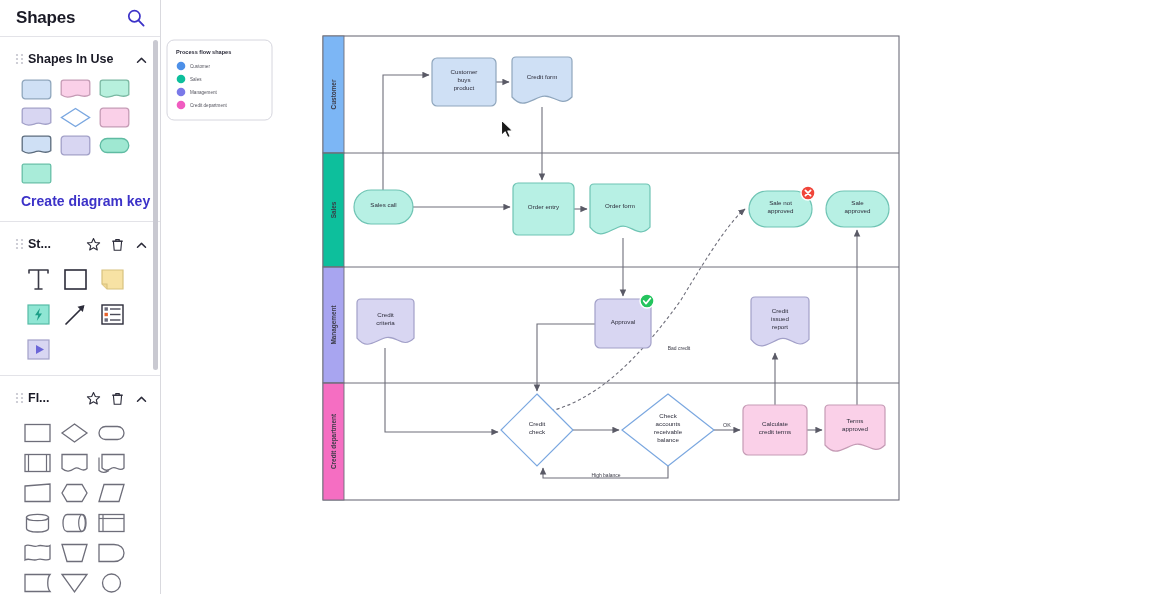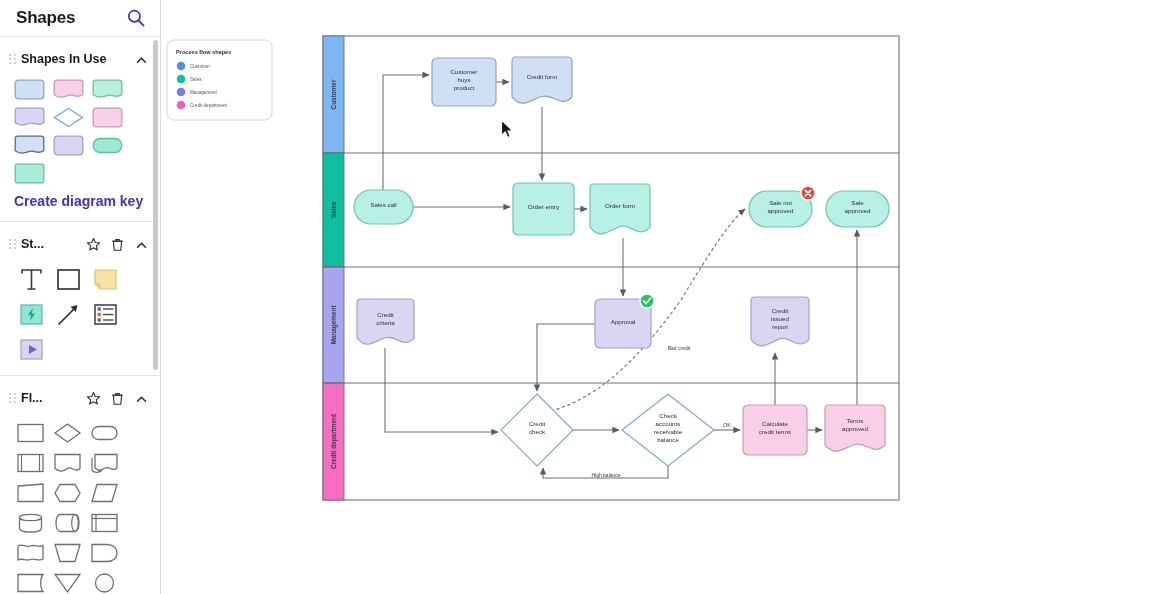--- a/index.html
+++ b/index.html
@@ -21,21 +21,21 @@
   }
   .panel-header {
     height: 37px;
     display: flex; align-items: center; justify-content: space-between;
     padding: 0 14px 0 16px;
     border-bottom: 1px solid #e3e3e8;
   }
   .panel-title { font-size: 17px; font-weight: bold; color: #1a1a26; letter-spacing: -.2px; }
   .search-icon { width: 20px; height: 20px; display:block; cursor: pointer; }
 
-  .section { border-bottom: 1px solid #e3e3e8; padding: 0 0 10px 0; }
+  .section { border-bottom: 1px solid #e3e3e8; padding: 0 0 10px 7px; }
   .section-head {
     display: flex; align-items: center;
     height: 32px; padding: 0 12px 0 8px; margin-top: 6px;
   }
   .drag-dots { width: 10px; height: 14px; flex: 0 0 10px; margin-right: 3px; opacity:.85;}
   .section-name {
     font-size: 12.5px; font-weight: bold; color: #1a1a26;
     flex: 1 1 auto; white-space: nowrap; overflow: hidden;
   }
   .head-ico { width: 15px; height: 15px; margin-left: 9px; flex:0 0 15px; cursor:pointer;}

